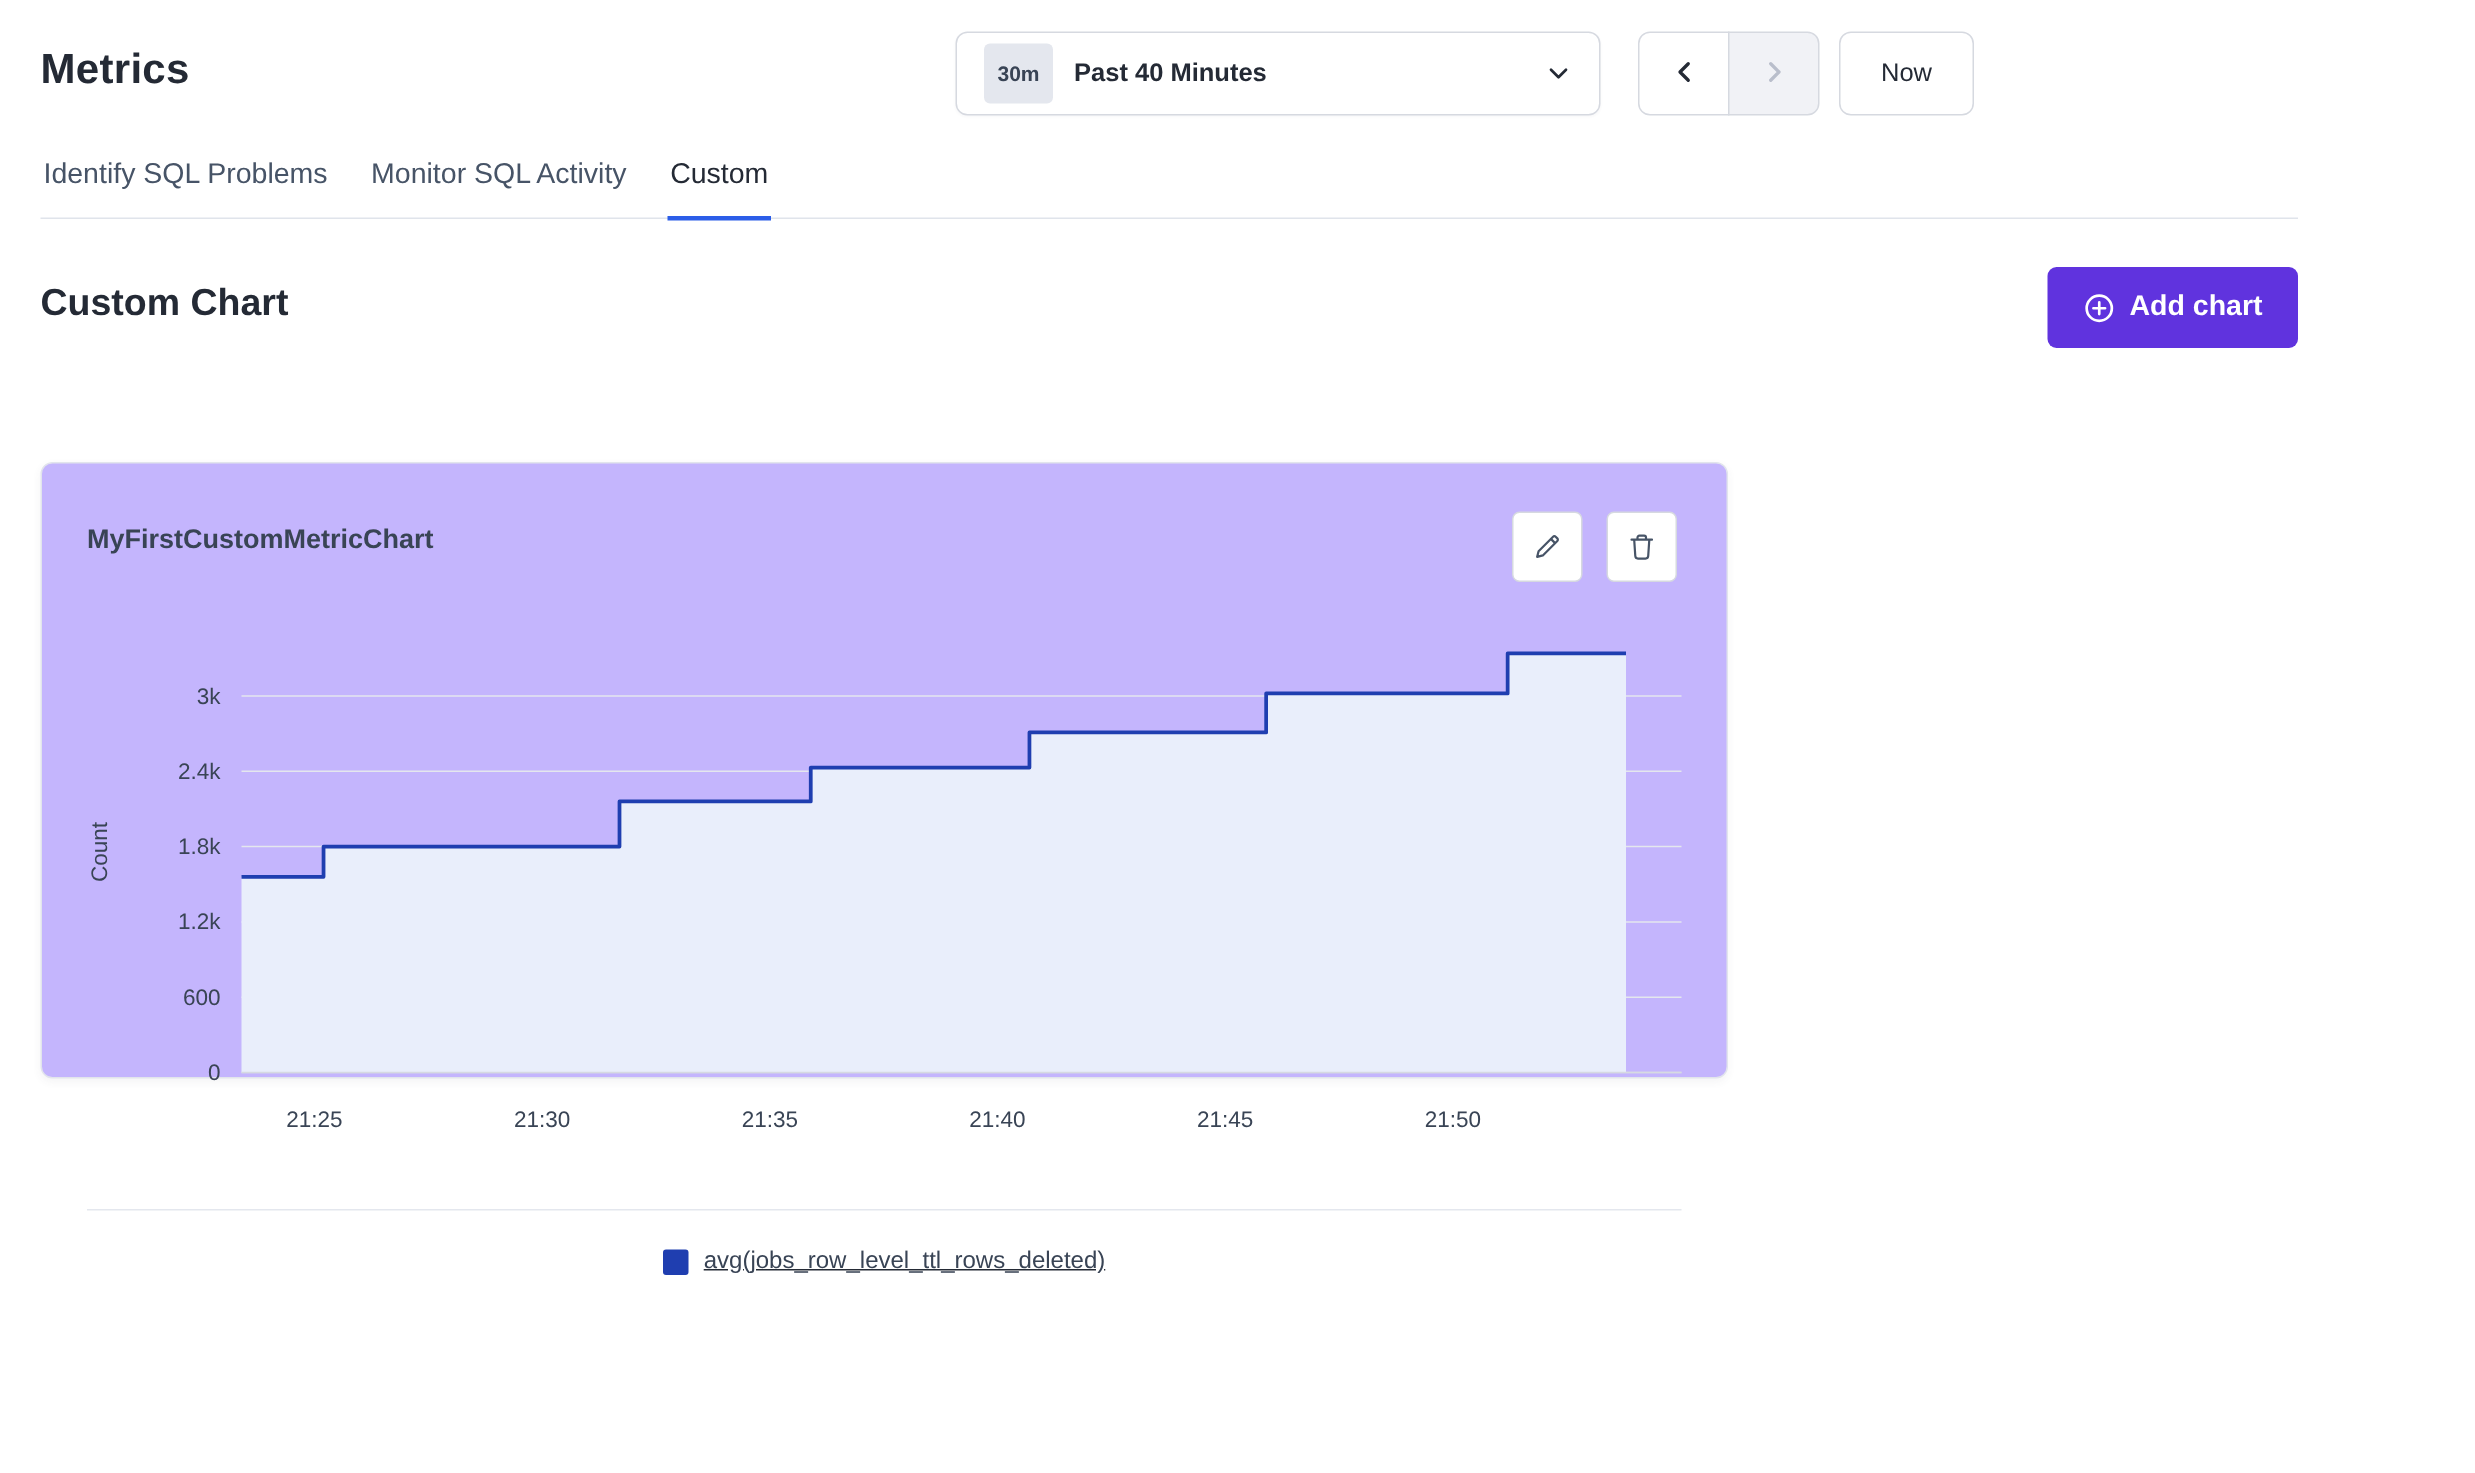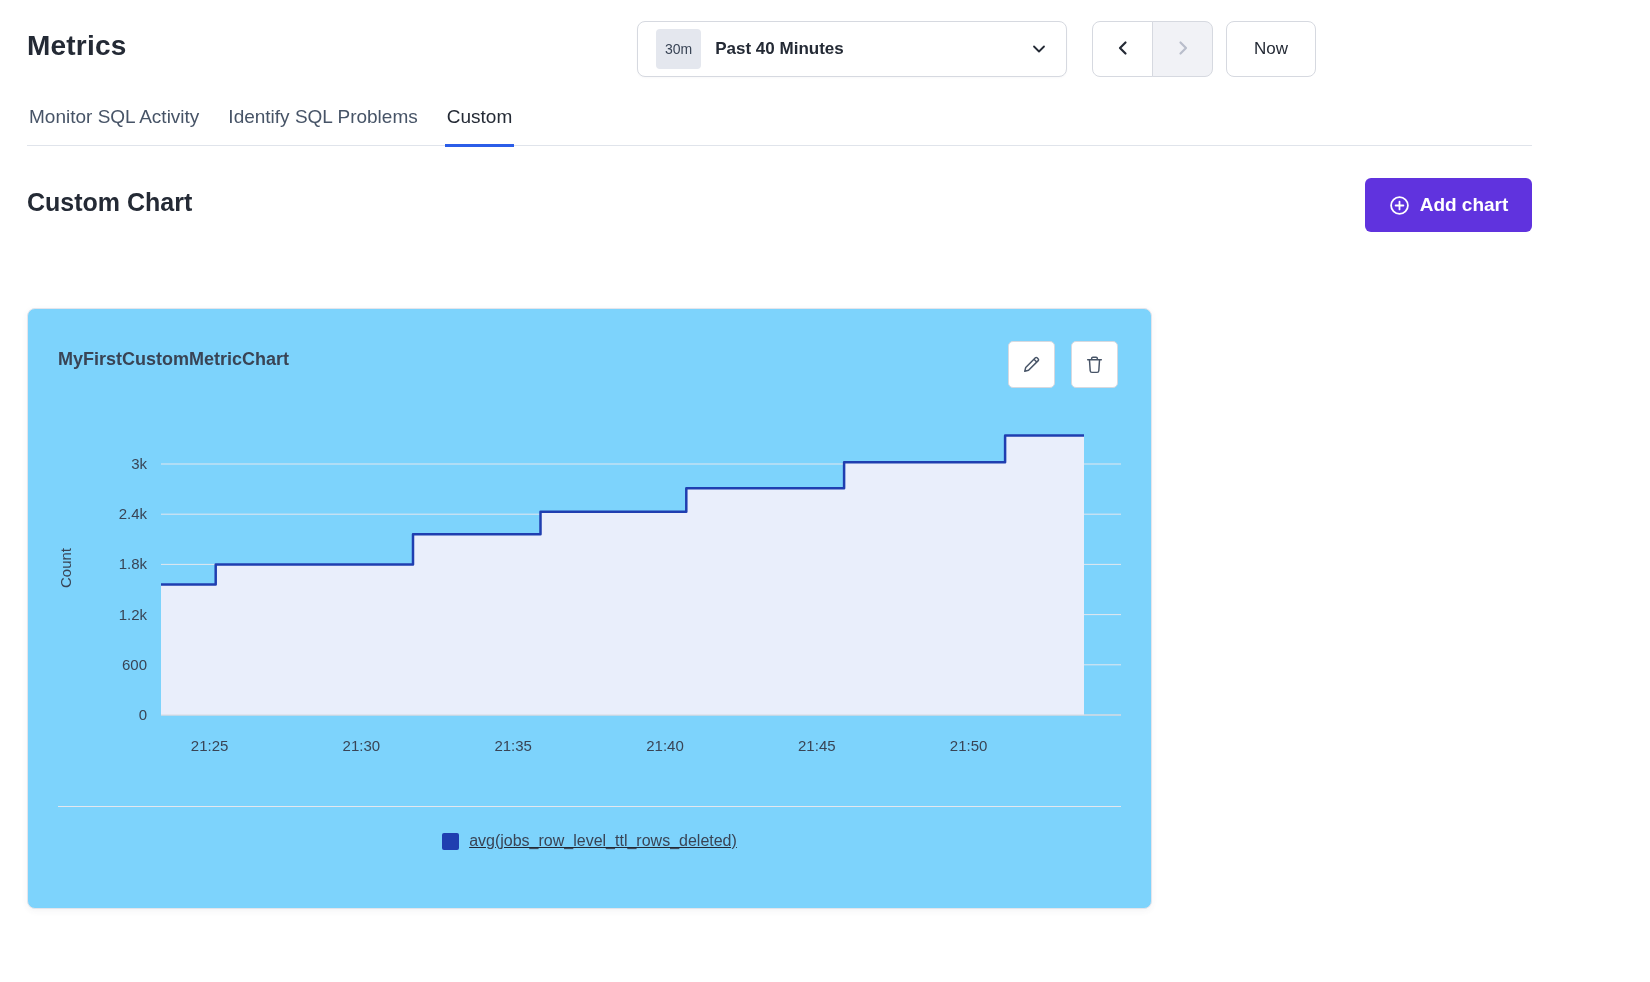--- a/index.html
+++ b/index.html
@@ -5,21 +5,21 @@
   * { margin:0; padding:0; box-sizing:border-box; }
   body { background:#fff; font-family:"Liberation Sans", sans-serif; color:#242A35; }
   .page { position:relative; width:1650px; height:982px; background:#fff; overflow:hidden; }
 
   .page-title { position:absolute; left:27px; top:30px; font-size:28px; font-weight:700; color:#242A35; letter-spacing:.2px; }
 
   
   .time-picker { position:absolute; left:637px; top:21px; width:430px; height:56px;
     border:1px solid #D6D9E0; border-radius:8px; background:#fff; display:flex; align-items:center;
     padding:0 18px; gap:14px; cursor:pointer; box-shadow:0 1px 2px rgba(20,30,60,.03); }
-  .range-badge { background:#E4E7EE; color:#394455; font-size:14px; font-weight:400;
+  .range-badge { background:#E4E7EE; color:#394455; font-size:14px; font-weight:700;
     padding:12px 9px; border-radius:4px; line-height:1.2; }
   .range-label { font-size:17px; font-weight:600; color:#242A35; }
   .time-picker .chev { margin-left:auto; display:flex; }
 
   .nav-buttons { position:absolute; left:1092px; top:21px; display:flex; }
   .nav-btn { width:61px; height:56px; border:1px solid #D6D9E0; background:#fff;
     display:flex; align-items:center; justify-content:center; cursor:pointer; }
   .nav-prev { border-radius:8px 0 0 8px; }
   .nav-next { border-radius:0 8px 8px 0; margin-left:-1px; background:#F1F2F6; cursor:default; }
 
@@ -38,22 +38,22 @@
   
   .section-title { position:absolute; left:27px; top:188px; font-size:25px; font-weight:700; color:#242A35; }
   .section-desc { position:absolute; left:27px; top:243px; font-size:17px; color:#394455; }
   .learn-more { color:var(--link-blue, #2B5DE8); font-weight:600; margin-left:6px; cursor:pointer; text-decoration:none; }
   .add-chart-btn { position:absolute; left:1365px; top:178px; width:167px; height:54px;
     background:var(--accent-purple, #6033DE); border:none; border-radius:6px; color:#fff;
     font-size:19px; font-weight:600; display:flex; align-items:center; justify-content:center;
     gap:10px; cursor:pointer; font-family:"Liberation Sans", sans-serif; }
 
   
-  .chart-card { position:absolute; left:27px; top:308px; width:1125px; height:601px;
-    background:#7dd3fc; border:1px solid #E2E5EC; border-radius:8px; box-shadow:0 2px 6px rgba(60,70,90,.06);text-align:center; }
+  .chart-card { position:absolute; left:27px; top:308px; width:1125px; height:411px;
+    background:#c4b5fd; border:1px solid #E2E5EC; border-radius:8px; box-shadow:0 2px 6px rgba(60,70,90,.06);text-align:center; }
   .card-title { position:absolute; left:30px; top:40px; font-size:18px; font-weight:700; color:#394455; }
   .card-actions { position:absolute; right:33px; top:32px; display:flex; gap:16px; }
   .icon-btn { width:47px; height:47px; border:1px solid #D6D9E0; border-radius:5px; background:#fff;
     display:flex; align-items:center; justify-content:center; cursor:pointer; }
 
   .chart-svg { position:absolute; left:30px; top:112px; }
   .tick { font-family:"Liberation Sans", sans-serif; font-size:15px; fill:#394455; }
   .axis-label { font-family:"Liberation Sans", sans-serif; font-size:15px; fill:#394455; }
 
   .card-separator { position:absolute; left:30px; right:30px; top:497px; border-top:1px solid #E4E7EE; }
@@ -92,22 +92,22 @@
         <svg width="20" height="20" viewBox="0 0 20 20">
             <path d="M7.5 4.5L13 10l-5.5 5.5" fill="none" stroke="#B9BECB" stroke-width="2.2" stroke-linecap="round" stroke-linejoin="round"></path>
           </svg>
       </span>
     </button>
   </div>
 
   <button class="now-button">Now</button>
 
   <div class="tab-bar">
+    <div class="tab">Identify SQL Problems</div>
     <div class="tab">Monitor SQL Activity</div>
-    <div class="tab">Identify SQL Problems</div>
     <div class="tab active">Custom</div>
   </div>
 
   <h2 class="section-title">Custom Chart</h2>
 
 
   <button class="add-chart-btn">
     <span style="display:flex;">
       <svg width="21" height="21" viewBox="0 0 20 20">
           <circle cx="10" cy="10" r="8" fill="none" stroke="#fff" stroke-width="1.7"></circle>

